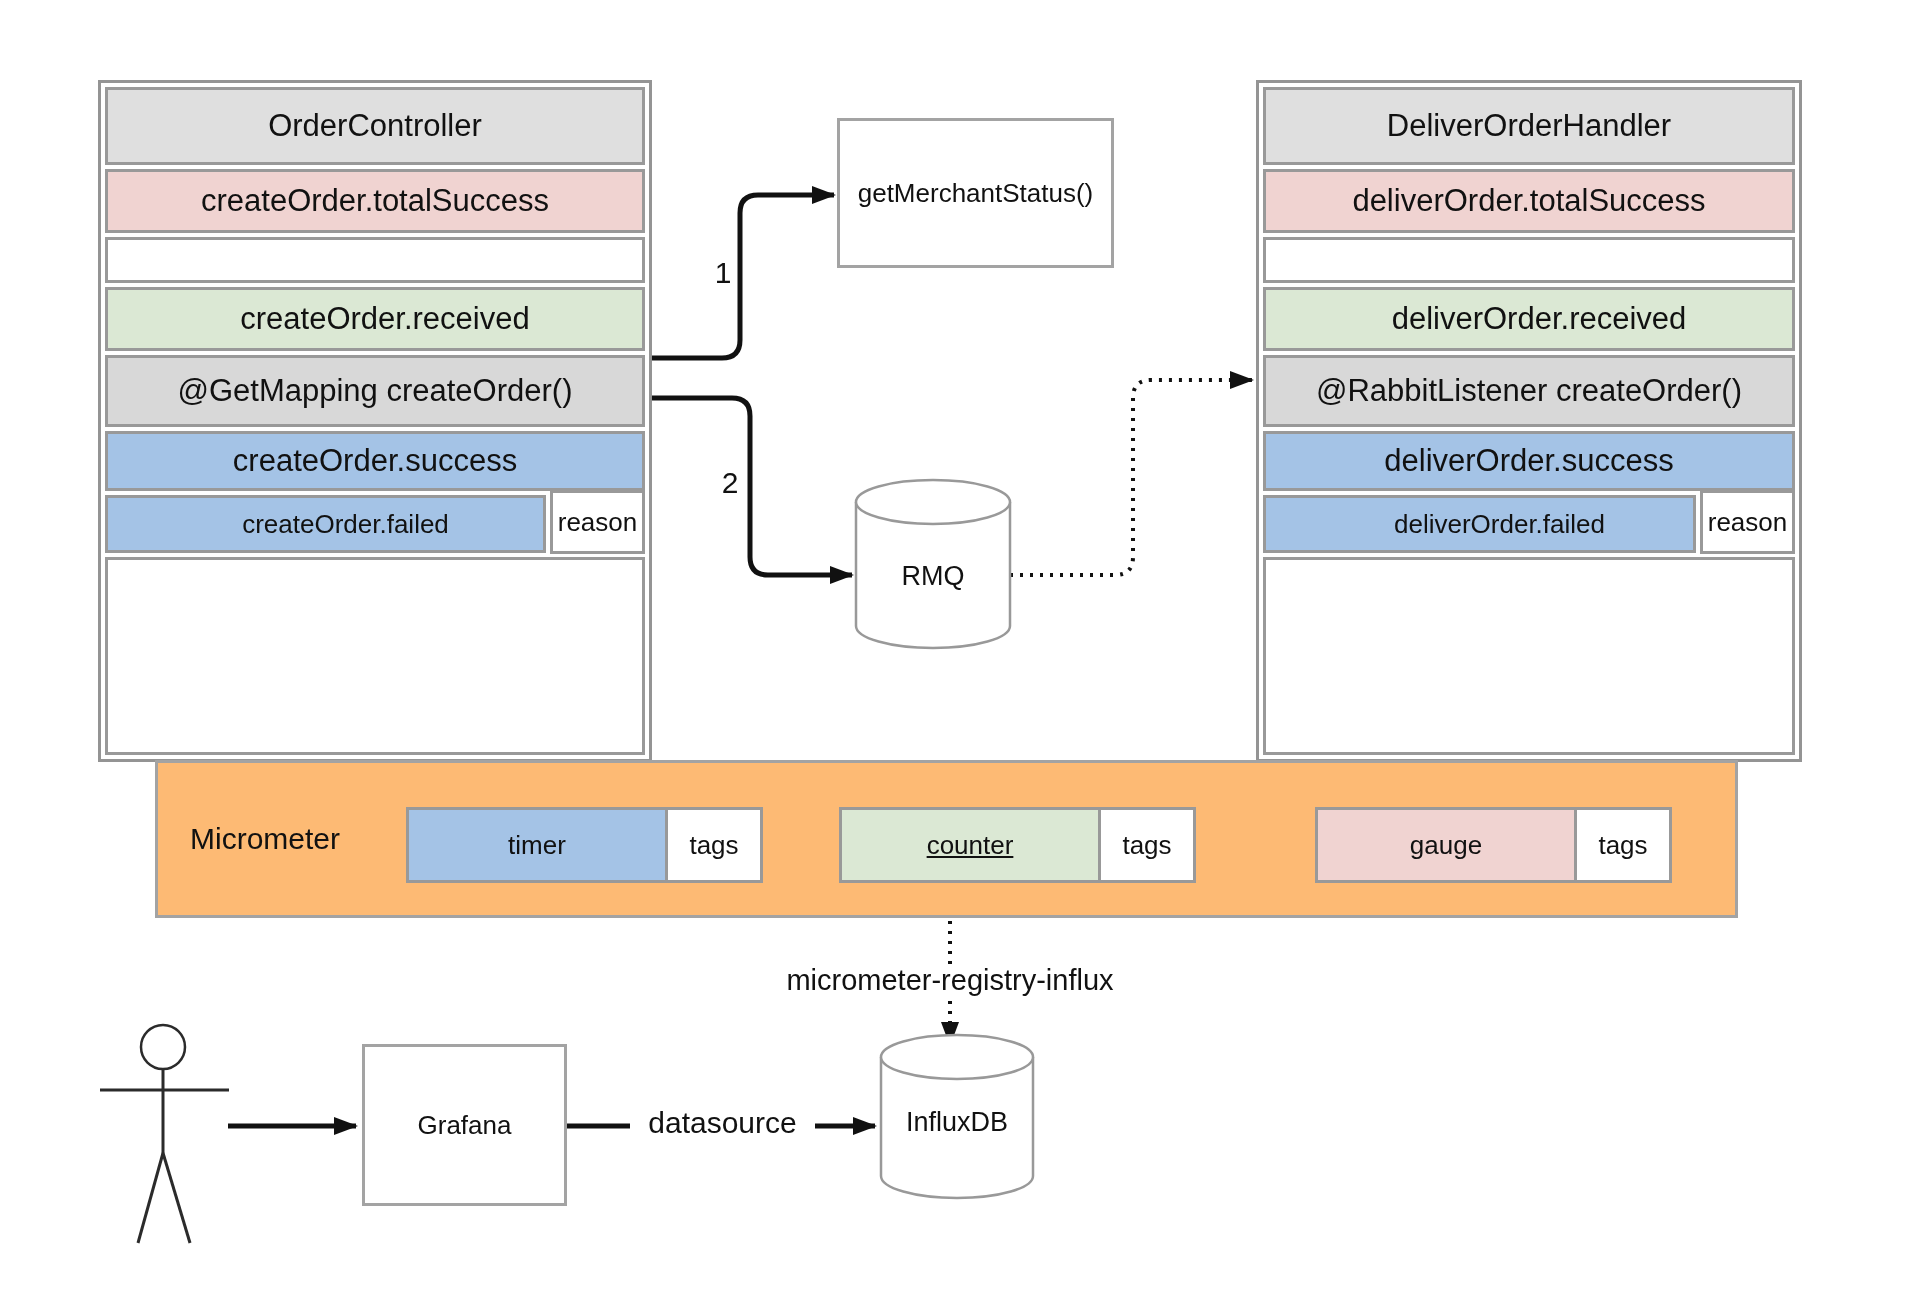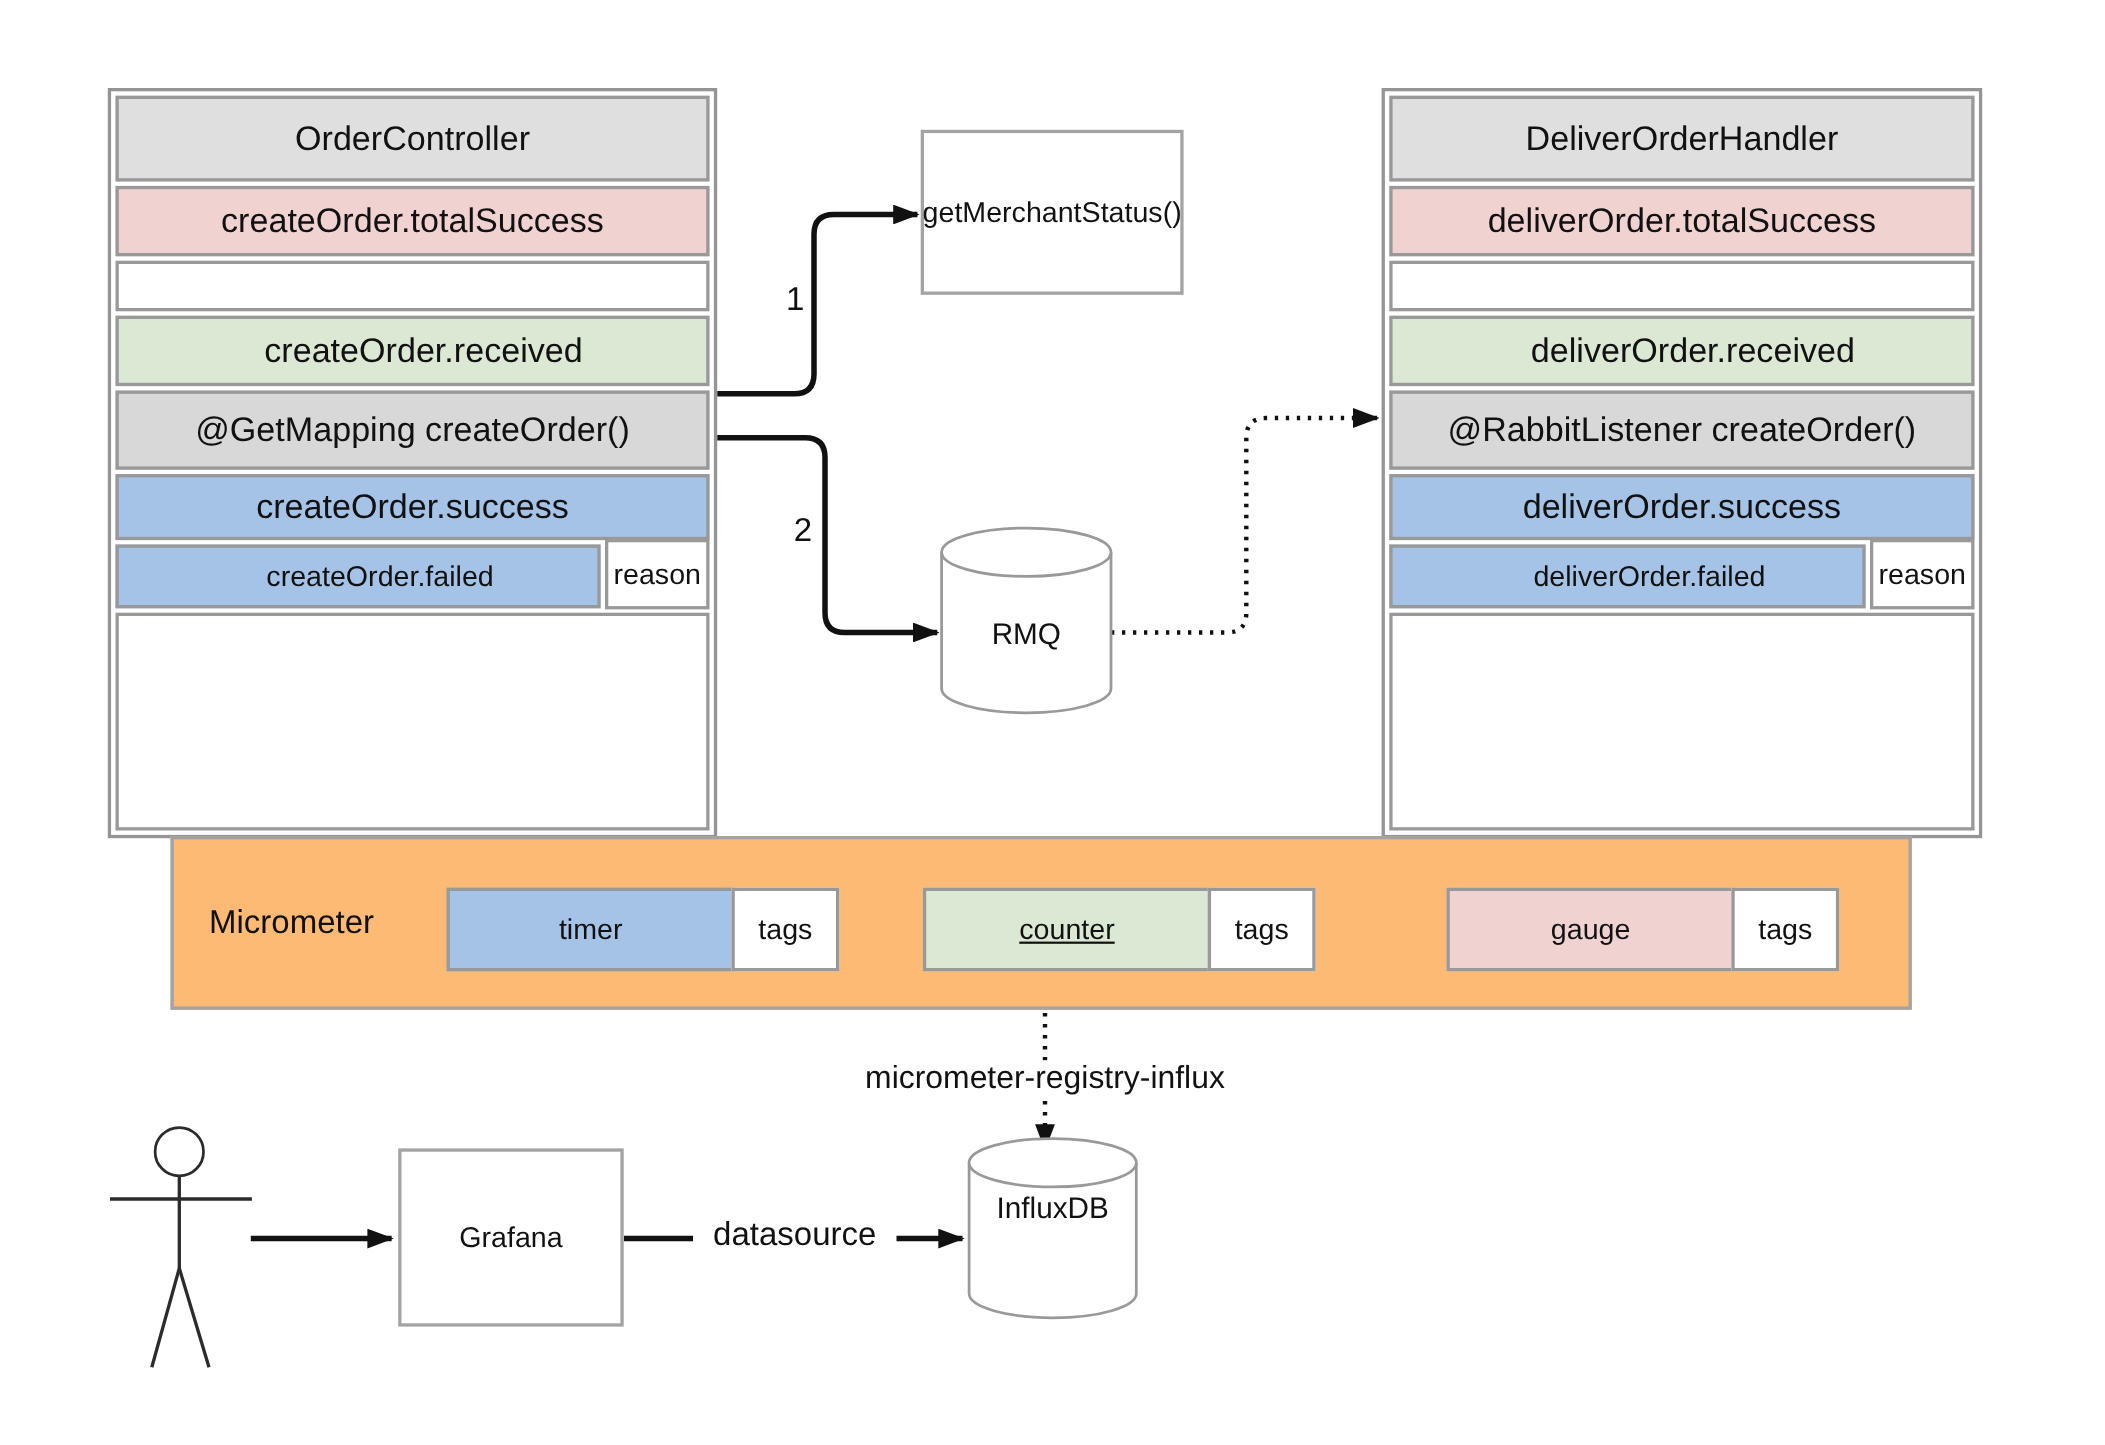--- a/index.html
+++ b/index.html
@@ -71,21 +71,21 @@
   #lbl-step1 { left:706px; top:256px; width:34px; font-size:30px; }
   #lbl-step2 { left:713px; top:466px; width:34px; font-size:30px; }
   #lbl-registry   { left:730px;  top:964px;  width:440px; font-size:29px; }
   #lbl-datasource { left:630px;  top:1106px; width:185px; font-size:30px; }
 
   .cyl-label {
     position:absolute; z-index:2; display:flex; align-items:center; justify-content:center;
     font-size:27px;
   }
   #lbl-rmq      { left:856px; top:556px;  width:154px; height:40px; }
-  #lbl-influxdb { left:881px; top:1078px; width:152px; height:40px; }
+  #lbl-influxdb { left:881px; top:1102px; width:152px; height:40px; }
 </style>
 </head>
 <body>
 
 <div class="canvas">
 
   <svg class="wires" width="1914" height="1314" viewBox="0 0 1914 1314">
     <defs>
       <marker id="ah" viewBox="0 0 24 18" refX="22" refY="9" markerWidth="24" markerHeight="18" orient="auto" markerUnits="userSpaceOnUse">
         <path d="M0,0 L24,9 L0,18 Z" fill="#111"></path>
@@ -141,21 +141,21 @@
     <div class="row h-green">deliverOrder.received</div>
     <div class="row h-method">@RabbitListener createOrder()</div>
     <div class="row h-blue">deliverOrder.success</div>
     <div class="split">
       <div class="blue-cell">deliverOrder.failed</div>
       <div class="reason-cell">reason</div>
     </div>
     <div class="filler"></div>
   </div>
 
-  <div class="simplebox" style="left:837px; top:118px; width:239px; height:150px;">getMerchantStatus()</div>
+  <div class="simplebox" style="left:837px; top:118px; width:277px; height:150px;">getMerchantStatus()</div>
 
   <div class="simplebox" style="left:362px; top:1044px; width:205px; height:162px;">Grafana</div>
 
   <div class="micrometer">
     <div class="micrometer-title">Micrometer</div>
 
     <div class="metric-group" style="left:248px;">
       <div class="metric-cell metric-color bg-blue">timer</div>
       <div class="metric-cell metric-tags">tags</div>
     </div>

